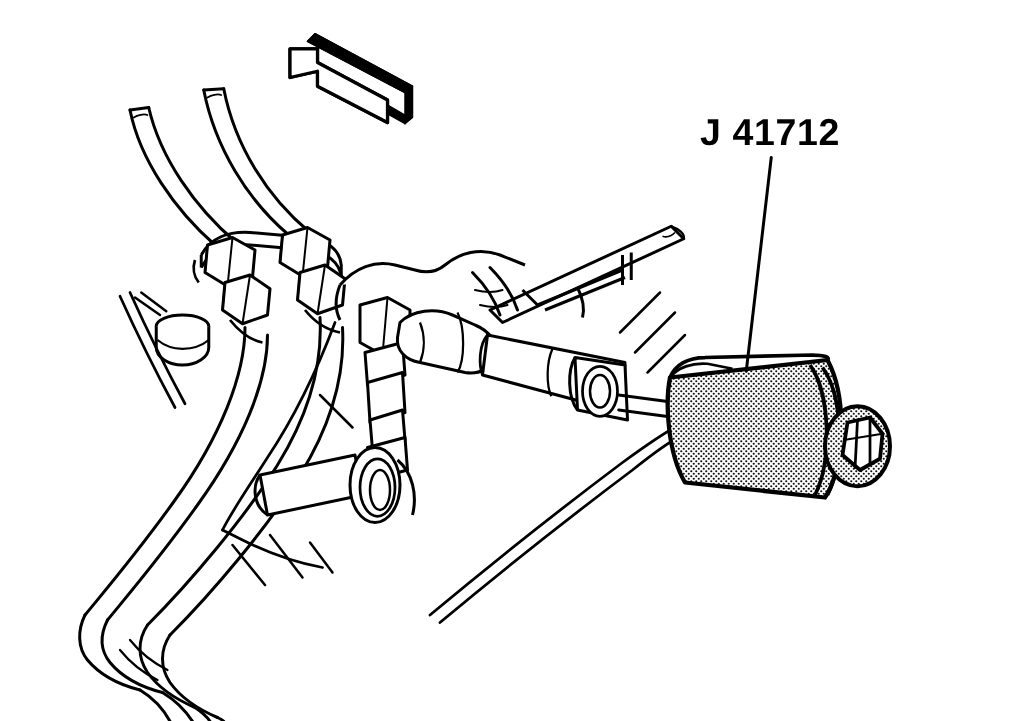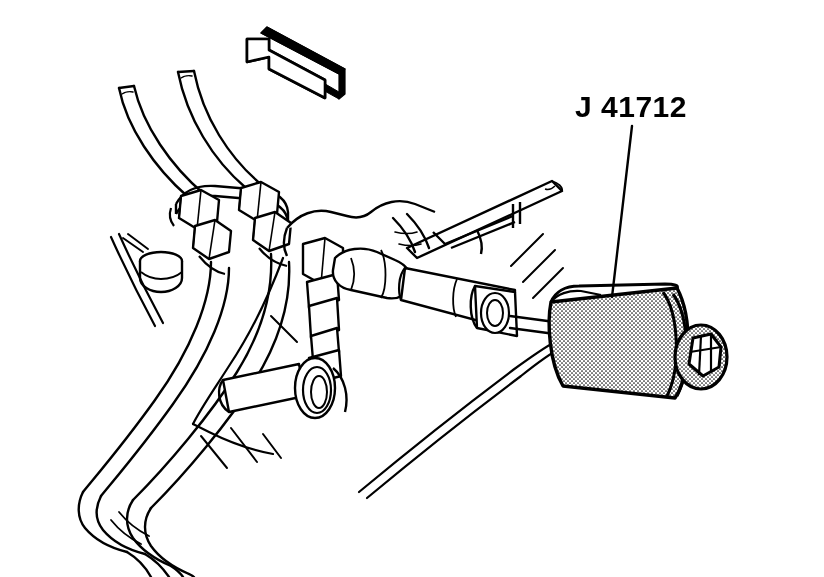--- a/index.html
+++ b/index.html
@@ -11,21 +11,20 @@
     width: 824px;
     height: 577px;
     font-family: "Liberation Sans", sans-serif;
     overflow: hidden;
   }
   #figure-root {
     position: relative;
     width: 740px;
     height: 577px;
     background: #ffffff;
-    margin-left: 15px;
   }
   #figure-svg {
     position: absolute;
     top: 0;
     left: 0;
     display: block;
   }
   .tool-label {
     position: absolute;
     left: 560px;

